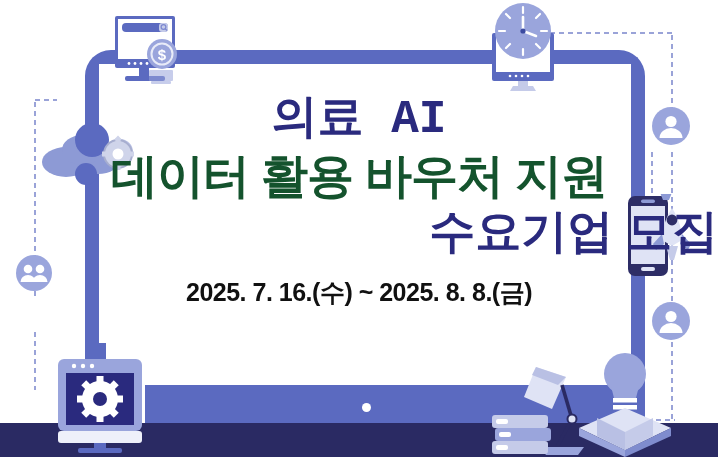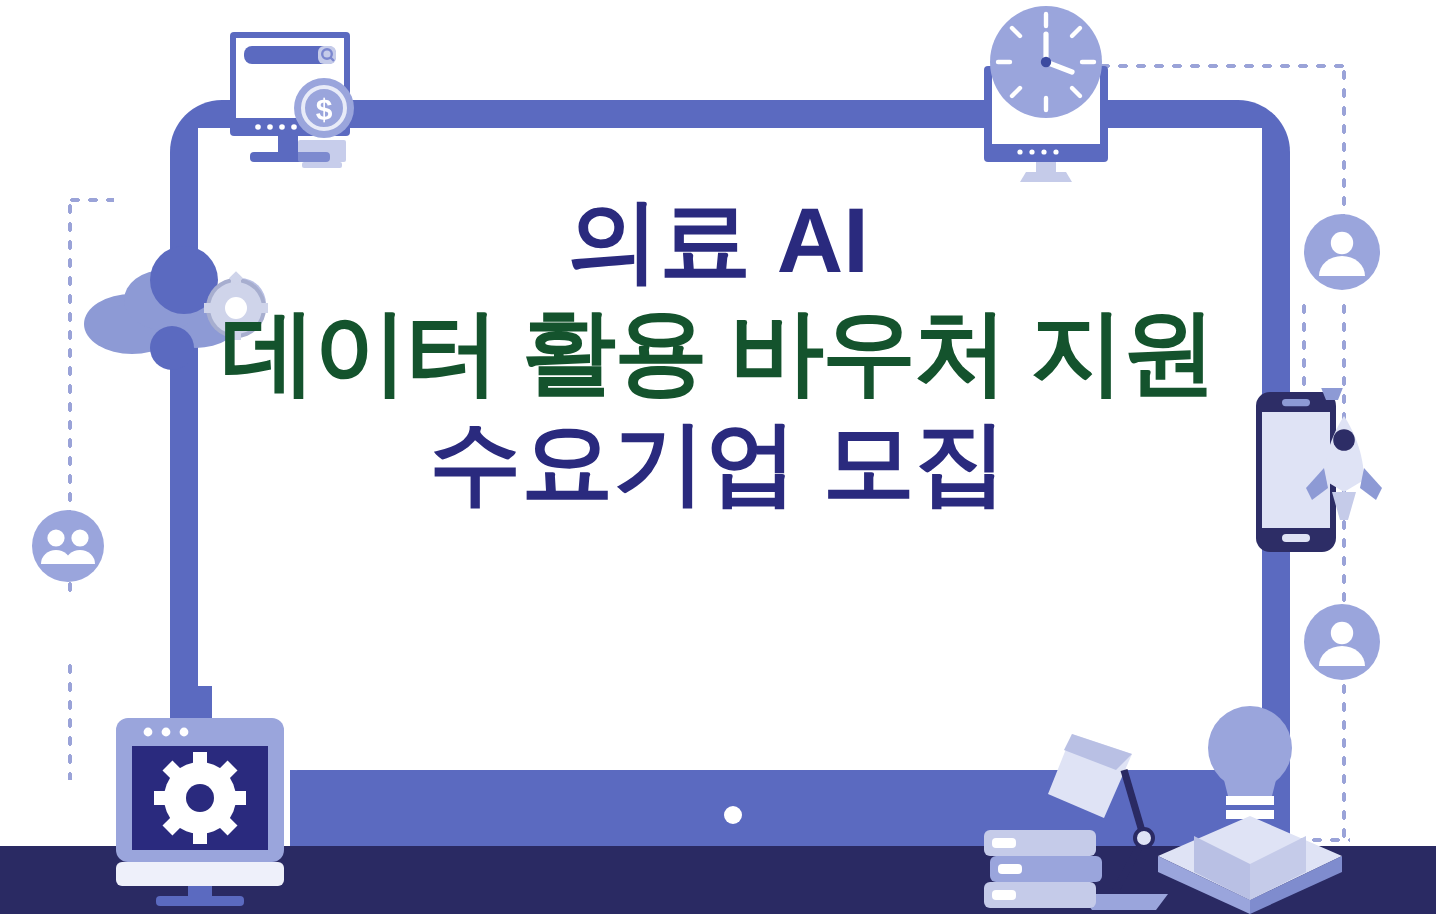--- a/index.html
+++ b/index.html
@@ -88,36 +88,38 @@
     text-align: center;
     z-index: 40;
   }
   .line1 {
     font-size: 46px;
     font-weight: 700;
     color: #2a2a7e;
     letter-spacing: 0px;
     line-height: 1.08;
     margin: 0;
+    font-family: Liberation Mono, monospace;
   }
   .line2 {
     font-size: 47px;
     font-weight: 700;
     color: #14532d;
     letter-spacing: -1px;
     line-height: 1.12;
     margin: 4px 0 0 0;
   }
   .line3 {
     font-size: 46px;
     font-weight: 700;
     color: #2a2a7e;
     letter-spacing: 0px;
     line-height: 1.12;
     margin: 4px 0 0 0;
+    text-align: right;
   }
   .dateline {
     font-size: 25px;
     font-weight: 700;
     color: #111111;
     letter-spacing: -0.5px;
     margin: 18px 0 0 0;
   }
   
   .art {
@@ -317,15 +319,16 @@
     <path d="M4 76 L50 98 L50 105 L4 84 Z" fill="#9aa5dc"></path>
     <path d="M96 76 L50 98 L50 105 L96 84 Z" fill="#7f8cce"></path>
     <path d="M22 66 L50 80 L50 98 L22 84 Z" fill="#b9c0e4"></path>
     <path d="M78 66 L50 80 L50 98 L78 84 Z" fill="#c5cbe9"></path>
   </svg>
 
   <div class="text-stack">
     <div class="line1">의료 AI</div>
     <div class="line2">데이터 활용 바우처 지원</div>
     <div class="line3">수요기업 모집</div>
+    <div class="dateline">2025. 7. 16.(수) ~ 2025. 8. 8.(금)</div>
   </div>
 
 </div>
 
 </body></html>

